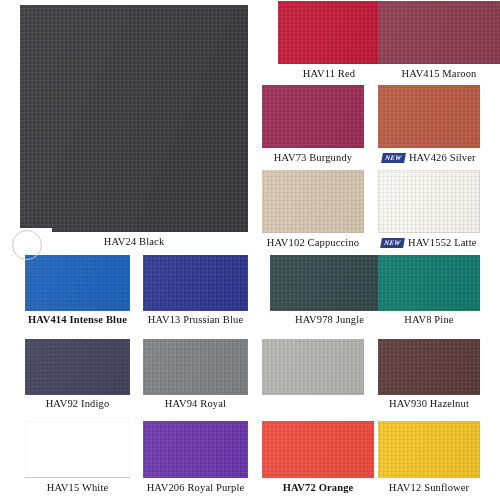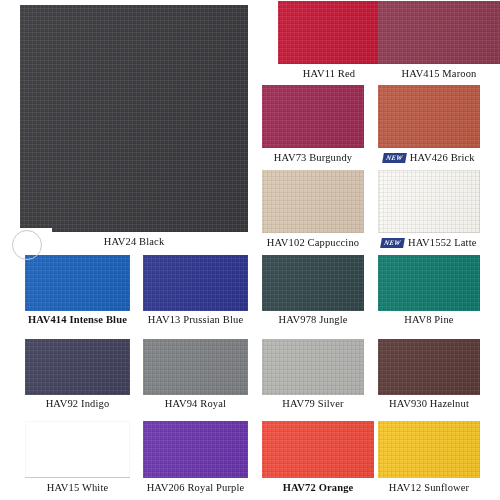--- a/index.html
+++ b/index.html
@@ -118,57 +118,56 @@
     <div class="cell" style="left: 378px; top: 1px; width: 122px; height: 81px;">
       <div class="chip texture" title="HAV415 Maroon" style="height: 63px; background-color: rgb(141, 58, 80);"></div>
       <div class="caption" style="top: 67px;"><span class="label-text">HAV415 Maroon</span></div>
     </div>
     <div class="cell" style="left: 262px; top: 85px; width: 102px; height: 81px;">
       <div class="chip texture" title="HAV73 Burgundy" style="height: 63px; background-color: rgb(156, 43, 83);"></div>
       <div class="caption" style="top: 67px;"><span class="label-text">HAV73 Burgundy</span></div>
     </div>
     <div class="cell" style="left: 378px; top: 85px; width: 102px; height: 81px;">
       <div class="chip texture" title="HAV426 Brick" style="height: 63px; background-color: rgb(188, 89, 67);"></div>
-      <div class="caption" style="top: 67px;"><span class="new-badge" style="background: rgb(43, 63, 134);">NEW</span><span class="label-text">HAV426 Brick</span></div>
+      <div class="caption" style="top: 67px;"><span class="new-badge" style="background: rgb(43, 63, 134);">NEW</span><span class="label-text">HAV426 Silver</span></div>
     </div>
     <div class="cell" style="left: 262px; top: 170px; width: 102px; height: 81px;">
       <div class="chip texture" title="HAV102 Cappuccino" style="height: 63px; background-color: rgb(217, 199, 178);"></div>
       <div class="caption" style="top: 67px;"><span class="label-text">HAV102 Cappuccino</span></div>
     </div>
     <div class="cell" style="left: 378px; top: 170px; width: 102px; height: 81px;">
       <div class="chip texture pale" title="HAV1552 Latte" style="height: 63px; background-color: rgb(250, 248, 243);"></div>
       <div class="caption" style="top: 67px;"><span class="new-badge" style="background: rgb(43, 63, 134);">NEW</span><span class="label-text">HAV1552 Latte</span></div>
     </div>
     <div class="cell" style="left: 25px; top: 255px; width: 105px; height: 73px; font-weight: bold;">
       <div class="chip texture" title="HAV414 Intense Blue" style="height: 56px; background-color: rgb(26, 98, 189);"></div>
       <div class="caption" style="top: 59px;"><span class="label-text">HAV414 Intense Blue</span></div>
     </div>
     <div class="cell" style="left: 143px; top: 255px; width: 105px; height: 73px;">
       <div class="chip texture" title="HAV13 Prussian Blue" style="height: 56px; background-color: rgb(46, 53, 144);"></div>
       <div class="caption" style="top: 59px;"><span class="label-text">HAV13 Prussian Blue</span></div>
     </div>
-    <div class="cell" style="left: 262px; top: 255px; width: 102px; height: 73px;">
+    <div class="cell" style="left: 270px; top: 255px; width: 102px; height: 73px; padding-left: 17px;">
       <div class="chip texture" title="HAV978 Jungle" style="height: 56px; background-color: rgb(50, 71, 74);"></div>
       <div class="caption" style="top: 59px;"><span class="label-text">HAV978 Jungle</span></div>
     </div>
     <div class="cell" style="left: 378px; top: 255px; width: 102px; height: 73px;">
       <div class="chip texture" title="HAV8 Pine" style="height: 56px; background-color: rgb(15, 122, 108);"></div>
       <div class="caption" style="top: 59px;"><span class="label-text">HAV8 Pine</span></div>
     </div>
     <div class="cell" style="left: 25px; top: 339px; width: 105px; height: 73px;">
       <div class="chip texture" title="HAV92 Indigo" style="height: 56px; background-color: rgb(65, 65, 93);"></div>
       <div class="caption" style="top: 59px;"><span class="label-text">HAV92 Indigo</span></div>
     </div>
     <div class="cell" style="left: 143px; top: 339px; width: 105px; height: 73px;">
       <div class="chip texture" title="HAV94 Grey" style="height: 56px; background-color: rgb(126, 129, 132);"></div>
       <div class="caption" style="top: 59px;"><span class="label-text">HAV94 Royal</span></div>
     </div>
     <div class="cell" style="left: 262px; top: 339px; width: 102px; height: 73px;">
       <div class="chip texture" title="HAV79 Silver" style="height: 56px; background-color: rgb(180, 180, 177);"></div>
-      <div class="caption" style="top: 59px;"><span class="label-text">HAV79 Silver</span></div>
     </div>
     <div class="cell" style="left: 378px; top: 339px; width: 102px; height: 73px;">
       <div class="chip texture" title="HAV930 Hazelnut" style="height: 56px; background-color: rgb(90, 58, 56);"></div>
       <div class="caption" style="top: 59px;"><span class="label-text">HAV930 Hazelnut</span></div>
     </div>
     <div class="cell" style="left: 25px; top: 421px; width: 105px; height: 75px;">
       <div class="chip white-chip" title="HAV15 White" style="height: 57px; background-color: rgb(255, 255, 255);"></div>
       <div class="caption" style="top: 61px;"><span class="label-text">HAV15 White</span></div>
     </div>
     <div class="cell" style="left: 143px; top: 421px; width: 105px; height: 75px;">

